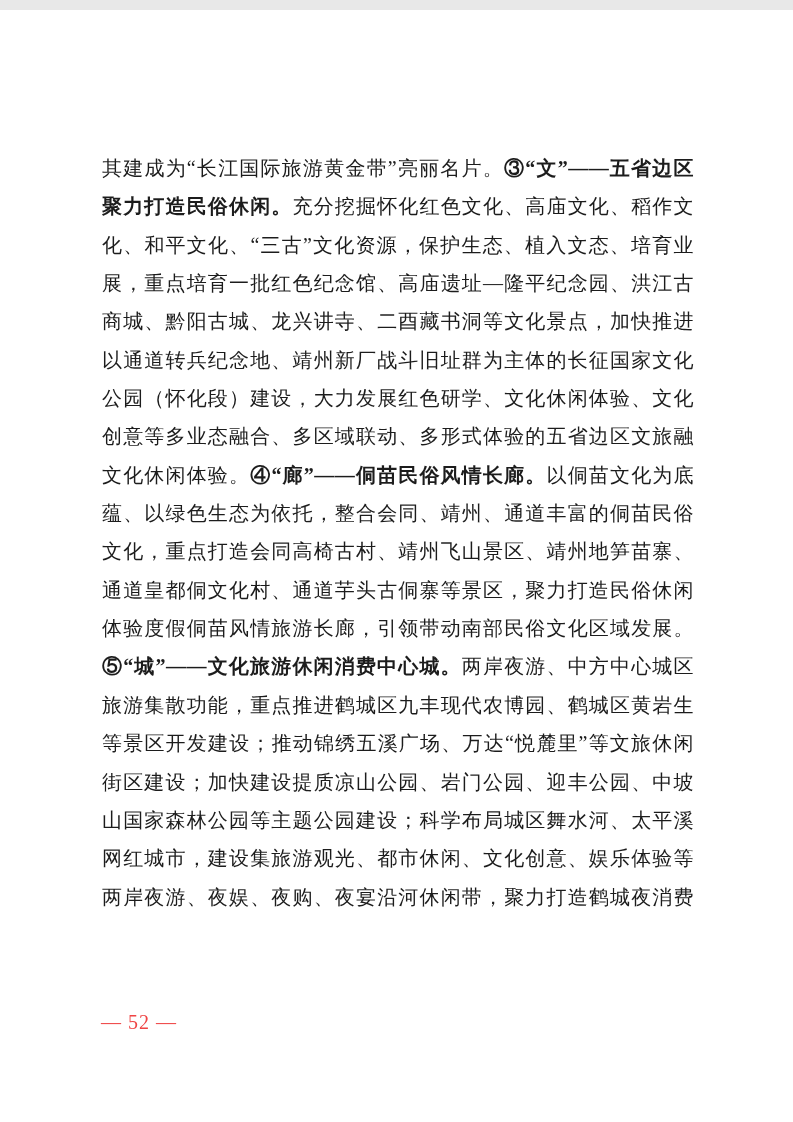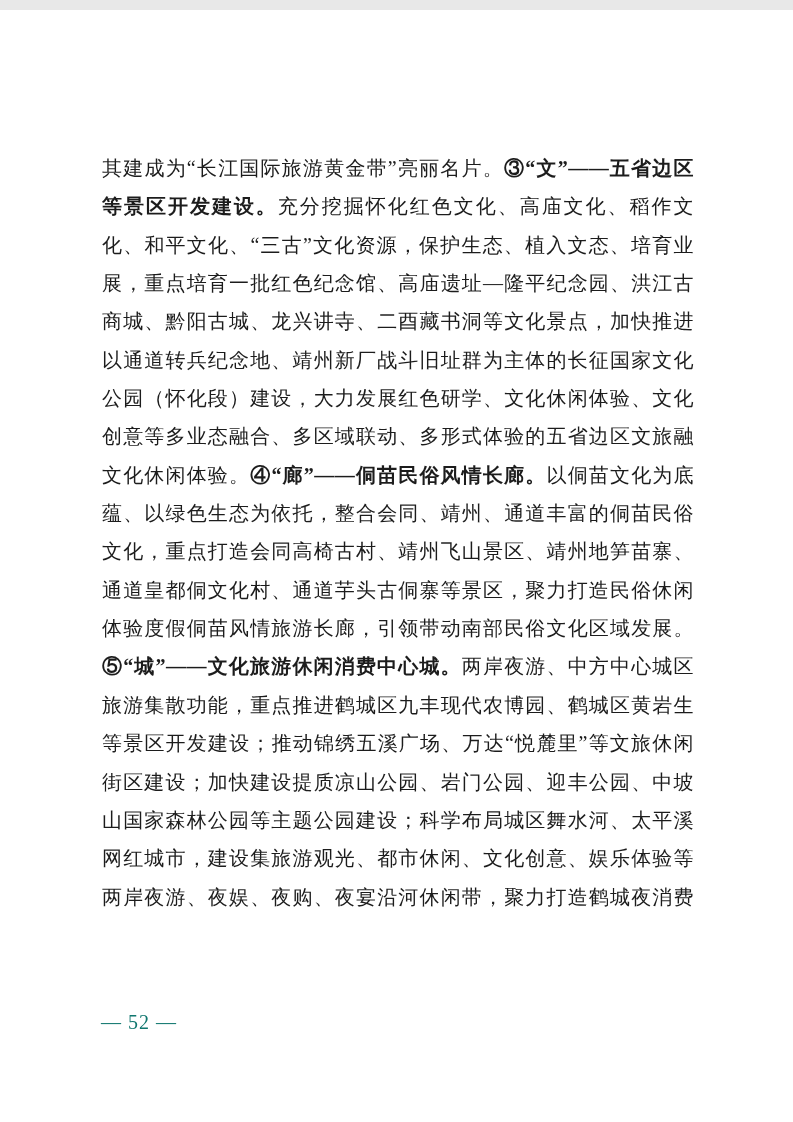--- a/index.html
+++ b/index.html
@@ -38,31 +38,31 @@
   }
   .seg.bold {
     font-weight: 700;
   }
   .page-number {
     position: absolute;
     left: 101px;
     top: 1000px;
     font-size: 20px;
     line-height: 24px;
-    color: #0f766e;
+    color: #ef4444;
     letter-spacing: 1px;
   }
 </style>
 </head>
 <body>
 
 <div class="page">
   <div class="text-block">
       <div class="text-line"><span class="seg">其建成为“长江国际旅游黄金带”亮丽名片。</span><span class="seg bold">③“文”——五省边区</span></div>
-      <div class="text-line"><span class="seg bold">等景区开发建设。</span><span class="seg">充分挖掘怀化红色文化、高庙文化、稻作文</span></div>
+      <div class="text-line"><span class="seg bold">聚力打造民俗休闲。</span><span class="seg">充分挖掘怀化红色文化、高庙文化、稻作文</span></div>
       <div class="text-line"><span class="seg">化、和平文化、“三古”文化资源，保护生态、植入文态、培育业</span></div>
       <div class="text-line"><span class="seg">展，重点培育一批红色纪念馆、高庙遗址—隆平纪念园、洪江古</span></div>
       <div class="text-line"><span class="seg">商城、黔阳古城、龙兴讲寺、二酉藏书洞等文化景点，加快推进</span></div>
       <div class="text-line"><span class="seg">以通道转兵纪念地、靖州新厂战斗旧址群为主体的长征国家文化</span></div>
       <div class="text-line"><span class="seg">公园（怀化段）建设，大力发展红色研学、文化休闲体验、文化</span></div>
       <div class="text-line"><span class="seg">创意等多业态融合、多区域联动、多形式体验的五省边区文旅融</span></div>
       <div class="text-line"><span class="seg">文化休闲体验。</span><span class="seg bold">④“廊”——侗苗民俗风情长廊。</span><span class="seg">以侗苗文化为底</span></div>
       <div class="text-line"><span class="seg">蕴、以绿色生态为依托，整合会同、靖州、通道丰富的侗苗民俗</span></div>
       <div class="text-line"><span class="seg">文化，重点打造会同高椅古村、靖州飞山景区、靖州地笋苗寨、</span></div>
       <div class="text-line"><span class="seg">通道皇都侗文化村、通道芋头古侗寨等景区，聚力打造民俗休闲</span></div>

